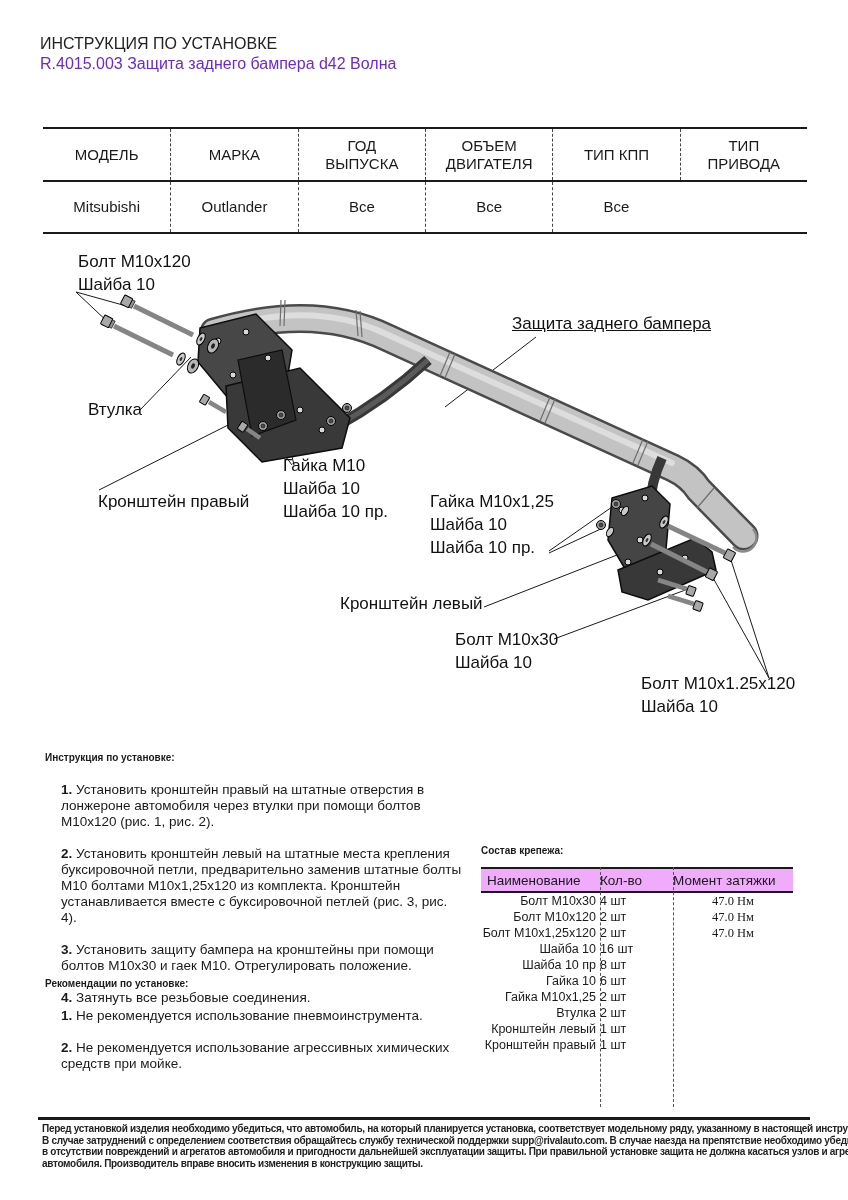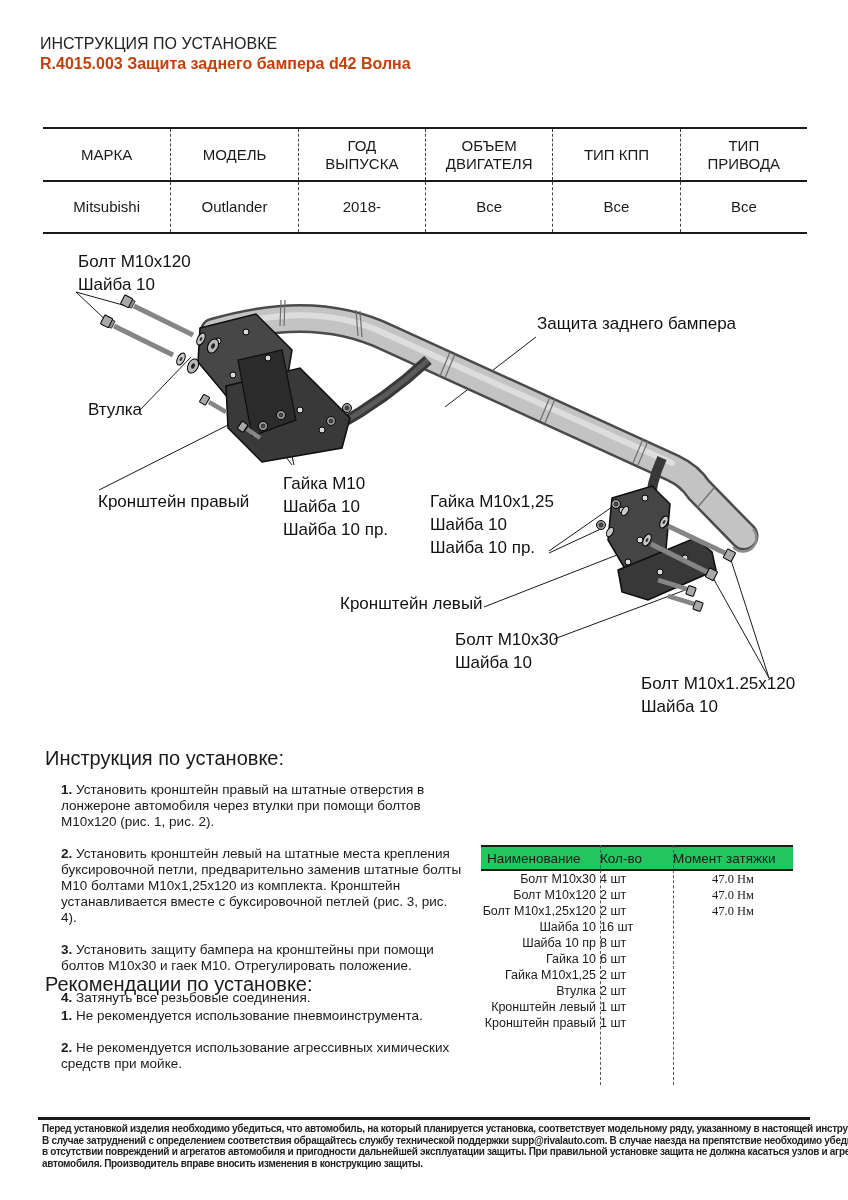--- a/index.html
+++ b/index.html
@@ -3,50 +3,50 @@
 <meta charset="utf-8">
 <style>
   html,body{margin:0;padding:0;background:#ffffff;}
   .page{
     position:relative;width:844px;height:1200px;background:#ffffff;overflow:hidden;
     font-family:"Liberation Sans", sans-serif;color:#1a1a1a;padding-left:14px;
   }
   
   .doc-header{position:absolute;left:40px;top:34px;line-height:20px;}
   .doc-header .t1{font-size:16px;font-weight:400;color:#222;}
-  .doc-header .t2{font-size:16px;font-weight:700;color:#c2410c;}
+  .doc-header .t2{font-size:16px;font-weight:400;color:#6d28d9;}
   
   .veh{position:absolute;left:43px;top:127px;width:764px;
        border-top:2px solid #1a1a1a;border-bottom:2px solid #1a1a1a;}
   .vrow{display:grid;grid-template-columns:repeat(6,1fr);}
   .vrow.vhead{height:51px;border-bottom:2px solid #1a1a1a;}
   .vrow.vbody{height:50px;}
   .vcell{display:flex;flex-direction:column;align-items:center;justify-content:center;
          font-size:15px;text-align:center;line-height:18px;}
   .vrow .vcell + .vcell{border-left:1px dashed #444;}
   .vl:empty{display:none;}
   
   .diagram{position:absolute;left:0;top:240px;width:848px;height:500px;}
   .diagram svg{position:absolute;left:0;top:0;}
   .dlabel{position:absolute;font-size:17px;line-height:23px;white-space:nowrap;color:#111;}
   
   .instructions{position:absolute;left:45px;top:750px;width:436px;
                 font-size:13.5px;line-height:16px;}
   .recommendations{position:absolute;left:45px;top:976px;width:458px;
                 font-size:13.5px;line-height:16px;}
-  .sec-heading{font-weight:400;font-size:20px;margin:0 0 1px 0;}
+  .sec-heading{font-weight:700;font-size:10px;margin:0 0 1px 0;}
   .recommendations .sec-heading{margin-bottom:0;}
   .item{margin:16px;}
   .item .num{font-weight:700;}
   
   .hardware{position:absolute;left:481px;top:845px;width:312px;font-size:12.5px;}
   .hardware .sec-heading{margin-bottom:11px;}
   .htable{position:relative;}
   .hhead{display:grid;grid-template-columns:119px 73px 120px;height:22px;
-         background:#22c55e;border-top:2px solid #1a1a1a;border-bottom:2px solid #1a1a1a;
+         background:#f0abfc;border-top:2px solid #1a1a1a;border-bottom:2px solid #1a1a1a;
          font-size:13.5px;align-items:center;}
   .hhead .hc1{padding-left:6px;}
   .hhead .hc2,.hhead .hc3{}
   .hrow{display:grid;grid-template-columns:119px 73px 120px;height:16px;line-height:16px;}
   .hrow .hc1{text-align:right;padding-right:4px;}
   .hrow .hc2{text-align:left;}
   .hrow .hc3{text-align:center;font-family:Liberation Serif, serif;}
   .hdash{position:absolute;top:0;width:0;height:240px;border-left:1px dashed #555;}
   .hdash.d1{left:119px;}
   .hdash.d2{left:192px;}
@@ -62,45 +62,44 @@
 <div class="page">
 
   <div class="doc-header">
     <div class="t1">ИНСТРУКЦИЯ ПО УСТАНОВКЕ</div>
     <div class="t2">R.4015.003 Защита заднего бампера d42 Волна</div>
   </div>
 
   <div class="veh">
     <div class="vrow vhead">
       <div class="vcell">
+          <div class="vl">МОДЕЛЬ</div>
+        </div>
+      <div class="vcell">
           <div class="vl">МАРКА</div>
-        </div>
-      <div class="vcell">
-          <div class="vl">МОДЕЛЬ</div>
         </div>
       <div class="vcell">
           <div class="vl">ГОД</div>
           <div class="vl">ВЫПУСКА</div>
         </div>
       <div class="vcell">
           <div class="vl">ОБЪЕМ</div>
           <div class="vl">ДВИГАТЕЛЯ</div>
         </div>
       <div class="vcell">
           <div class="vl">ТИП КПП</div>
         </div>
       <div class="vcell">
           <div class="vl">ТИП</div>
           <div class="vl">ПРИВОДА</div>
         </div>
     </div>
     <div class="vrow vbody">
       <div class="vcell">Mitsubishi</div>
       <div class="vcell">Outlander</div>
-      <div class="vcell">2018-</div>
       <div class="vcell">Все</div>
       <div class="vcell">Все</div>
       <div class="vcell">Все</div>
     </div>
   </div>
 
   <div class="diagram">
     <svg width="848" height="500" viewBox="0 0 848 500">
 
       <g stroke="#1a1a1a" stroke-width="1">
@@ -273,26 +272,26 @@
     <div class="dlabel" style="left:78px;top:10px;">
       <div>Болт М10х120</div>
       <div>Шайба 10</div>
     </div>
     <div class="dlabel" style="left:88px;top:158px;">
       <div>Втулка</div>
     </div>
     <div class="dlabel" style="left:98px;top:250px;">
       <div>Кронштейн правый</div>
     </div>
-    <div class="dlabel" style="left:283px;top:232px;">
+    <div class="dlabel" style="left:283px;top:214px;">
       <div>Гайка М10</div>
       <div>Шайба 10</div>
       <div>Шайба 10 пр.</div>
     </div>
-    <div class="dlabel" style="left:537px;top:72px;">
+    <div class="dlabel" style="left:512px;top:72px;text-decoration:underline;">
       <div>Защита заднего бампера</div>
     </div>
     <div class="dlabel" style="left:430px;top:250px;">
       <div>Гайка М10х1,25</div>
       <div>Шайба 10</div>
       <div>Шайба 10 пр.</div>
     </div>
     <div class="dlabel" style="left:340px;top:352px;">
       <div>Кронштейн левый</div>
     </div>
@@ -314,20 +313,21 @@
     <p class="item"><span class="num">4.</span> <span>Затянуть все резьбовые соединения.</span></p>
   </div>
 
   <div class="recommendations">
     <p class="sec-heading">Рекомендации по установке:</p>
     <p class="item"><span class="num">1.</span> <span>Не рекомендуется использование пневмоинструмента.</span></p>
     <p class="item"><span class="num">2.</span> <span>Не рекомендуется использование агрессивных химических средств при мойке.</span></p>
   </div>
 
   <div class="hardware">
+    <p class="sec-heading">Состав крепежа:</p>
     <div class="htable">
       <div class="hdash d1"></div>
       <div class="hdash d2"></div>
       <div class="hhead">
         <div class="hc1">Наименование</div>
         <div class="hc2">Кол-во</div>
         <div class="hc3">Момент затяжки</div>
       </div>
       <div class="hrow">
           <div class="hc1">Болт М10х30</div>

